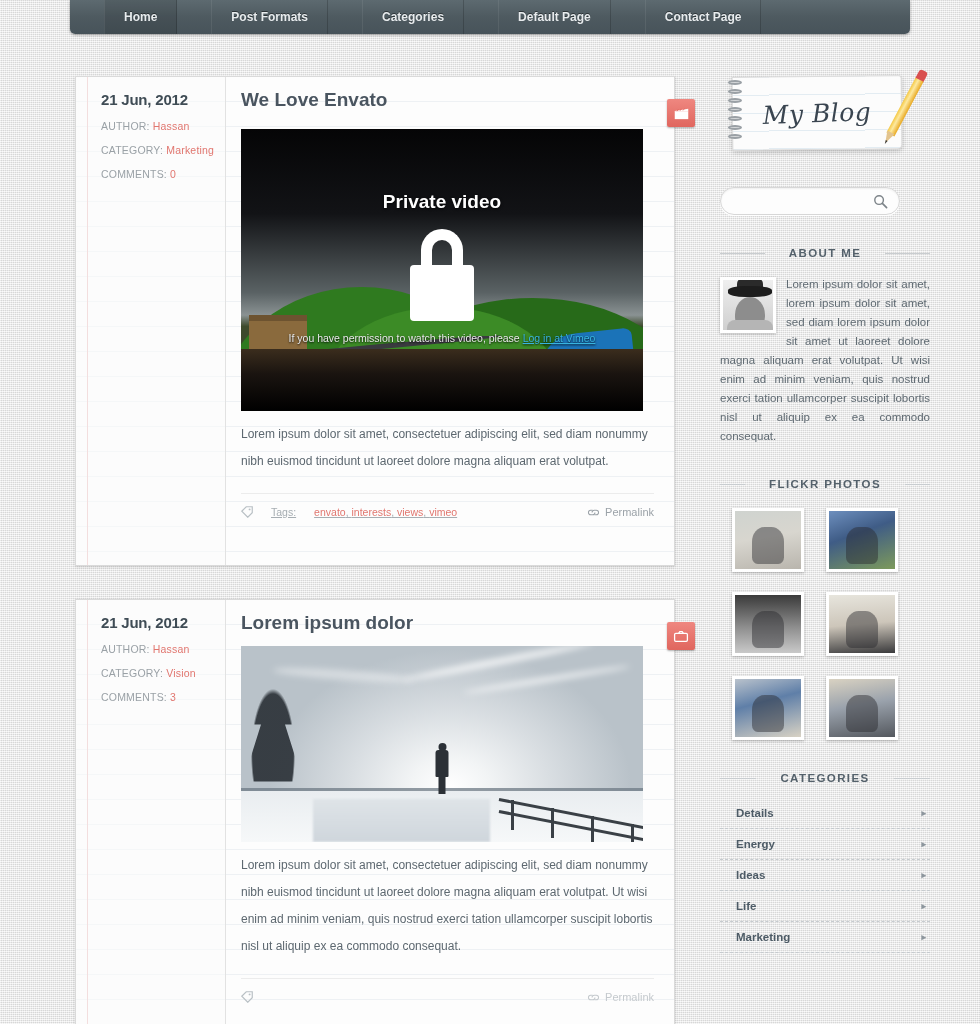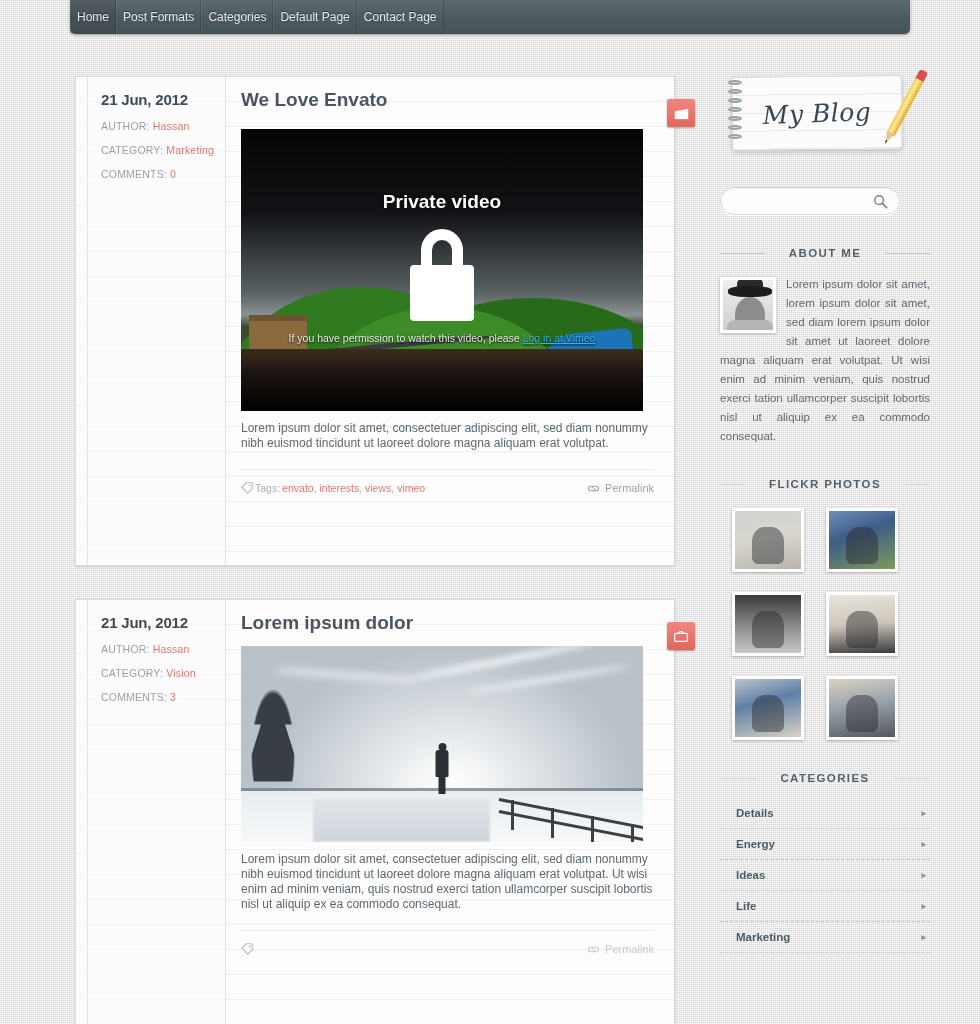--- a/index.html
+++ b/index.html
@@ -21,26 +21,26 @@
   
   #topnav {
     position: absolute; left: 70px; top: 0; width: 840px; height: 34px;
     background: linear-gradient(180deg,#5d6a70 0%, #4e5a60 50%, #47535a 100%);
     border-radius: 0 0 5px 5px;
     box-shadow: 0 1px 3px rgba(0,0,0,.35);
     display: flex; align-items: center;
   }
   #topnav .menu { display: flex; height: 100%; align-items: stretch; }
   .navitem {
-    display: flex; align-items: center; padding: 0 6px;
-    color: #e8ecee; font-size: 12px; font-weight: normal;
+    display: flex; align-items: center; padding: 0 19px;
+    color: #e8ecee; font-size: 12px; font-weight: bold;
     text-shadow: 0 -1px 0 rgba(0,0,0,.45);
     border-right: 1px solid rgba(0,0,0,.18);
     border-left: 1px solid rgba(255,255,255,.07);
-    cursor: pointer; white-space: nowrap;
+    cursor: pointer; white-space: nowrap; margin-left: 34px;
   }
   .navitem:first-child { border-left: 1px solid rgba(255,255,255,.07); }
   .navitem.active { background: rgba(0,0,0,.10); }
 
   #social-wrap {
     margin-left: auto; display: flex; align-items: center;
     padding-right: 12px; gap: 5px;
   }
   #follow-label {
     color: #b9c2c6; font-size: 11px; font-weight: bold;
@@ -82,28 +82,28 @@
     padding: 14px 0 0 25px; letter-spacing: -.2px;
   }
   .meta-row { padding: 12px 0 0 25px; font-size: 10.5px; color: #9aa1a6; letter-spacing: .2px; }
   .meta-row .val { color: #e1766f; }
 
   .post-body { margin-left: 151px; padding: 0 20px 0 14px; }
   .post-title {
     font-size: 19px; font-weight: bold; color: #4a5560;
     padding: 12px 0 10px 0; cursor: pointer;
   }
-  .post-text { font-size: 12px; color: #5d6870; line-height: 15px; padding: 10px 0 6px 0; }
+  .post-text { font-size: 12px; color: #5d6870; line-height: 27px; padding: 10px 0 6px 0; }
 
   .post-footer {
     display: flex; align-items: center; justify-content: space-between;
     padding: 12px 0 12px 0; font-size: 10.5px; color: #a6adb2;
     border-top: 1px solid #ececec; margin-top: 12px;
   }
-  .tags-left { display: flex; align-items: center; gap: 2px; }
+  .tags-left { display: flex; align-items: center; gap: 18px; text-decoration: underline; }
   .tag-link { color: #e1766f; cursor: pointer; }
   .permalink { display: flex; align-items: center; gap: 5px; color: #9ba2a8; cursor: pointer; font-size: 11px; }
 
   
   .fmt-badge {
     position: absolute; right: -21px; top: 22px;
     width: 28px; height: 28px; border-radius: 2px;
     background: linear-gradient(180deg,#ef8780,#e0665e);
     box-shadow: 0 1px 2px rgba(0,0,0,.3);
     display: flex; align-items: center; justify-content: center;

